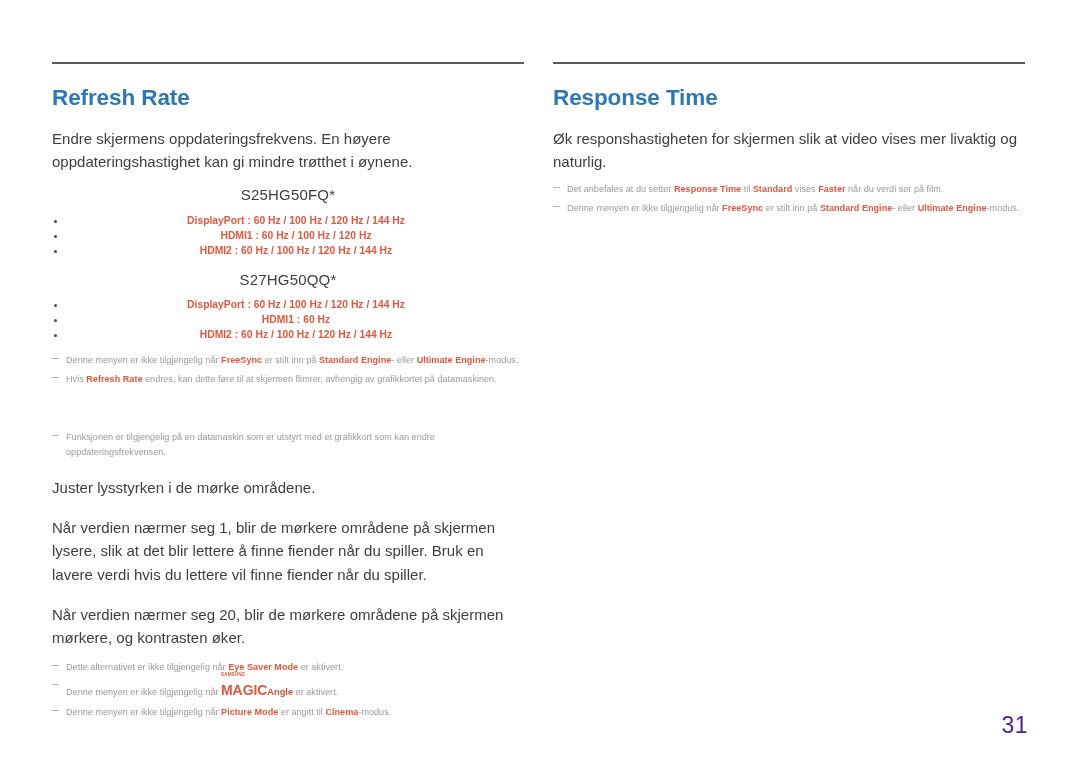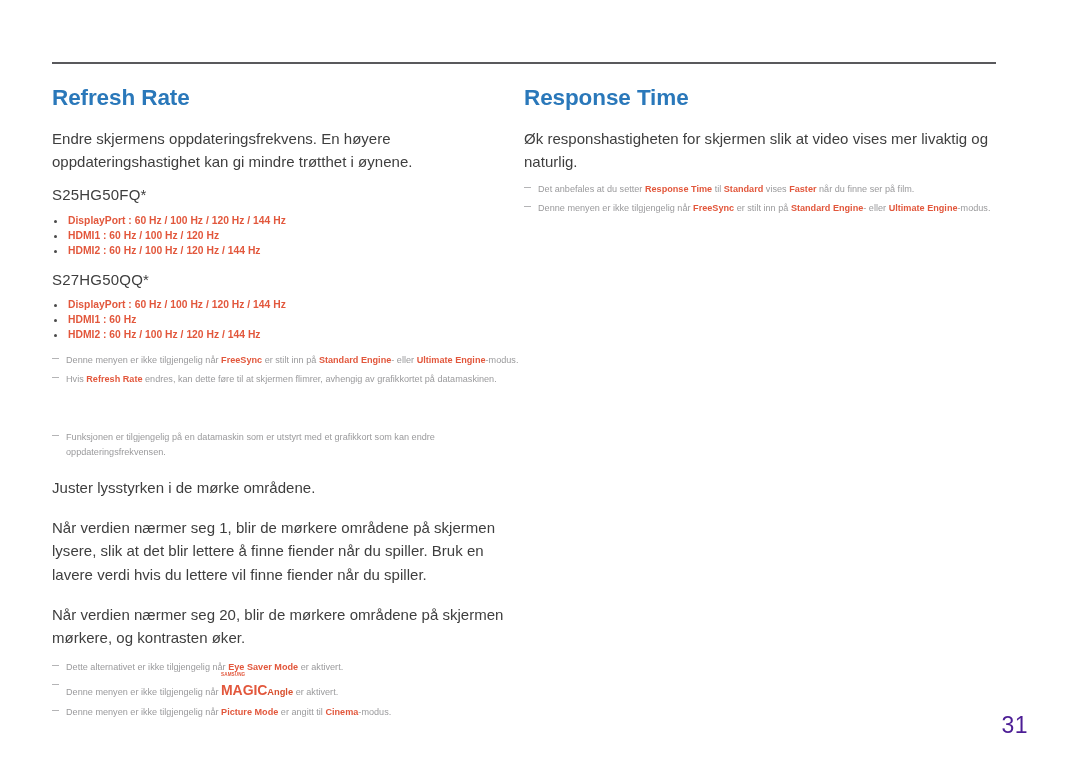--- a/index.html
+++ b/index.html
@@ -22,20 +22,21 @@
     inset: 0;
     background: #ffffff;
   }
 
   .columns {
     position: absolute;
     left: 52px;
     top: 62px;
     width: 974px;
     display: flex;
+    gap: 29px;
   }
   .col {
     width: 472px;
     flex: 0 0 472px;
   }
 
   .rule {
     height: 0;
     border-top: 2px solid #59595c;
     margin: 0 0 0 0;
@@ -54,26 +55,27 @@
     margin-top: 44px;
   }
 
   .body-text {
     font-size: 15px;
     line-height: 1.58;
     color: #3e3e3e;
     margin: 16px 0 0 0;
     letter-spacing: 0.02px;
   }
-  .body-text.model { margin-top: 9px; letter-spacing: 0.2px; }
+  .body-text.model { margin-top: 9px; letter-spacing: 0.2px; text-align: center; }
 
   ul.bullets {
     list-style: none;
     margin: 7px 0 0 0;
     padding: 0;
+    text-align: center;
   }
   ul.bullets li {
     position: relative;
     padding-left: 16px;
     font-size: 10.3px;
     line-height: 1.45;
     color: #e2573c;
     font-weight: 600;
     letter-spacing: 0.02px;
   }
@@ -235,21 +237,21 @@
 
       <div class="rule"></div>
 
       <h1 class="section-title">Response Time</h1>
 
       <p class="body-text">Øk responshastigheten for skjermen slik at video vises mer livaktig og naturlig.</p>
 
       <div class="notes notes-right">
 
         <div class="note">
-          <span>Det anbefales at du setter </span><span class="hl">Response Time</span><span> til </span><span class="hl">Standard</span><span> vises </span><span class="hl">Faster</span><span> når du finne ser på film.</span>
+          <span>Det anbefales at du setter </span><span class="hl">Response Time</span><span> til </span><span class="hl">Standard</span><span> vises </span><span class="hl">Faster</span><span> når du verdi ser på film.</span>
         </div>
 
         <div class="note">
           <span>Denne menyen er ikke tilgjengelig når </span><span class="hl">FreeSync</span><span> er stilt inn på </span><span class="hl">Standard Engine</span><span>- eller </span><span class="hl">Ultimate Engine</span><span>-modus.</span>
         </div>
 
       </div>
 
     </div>
 

